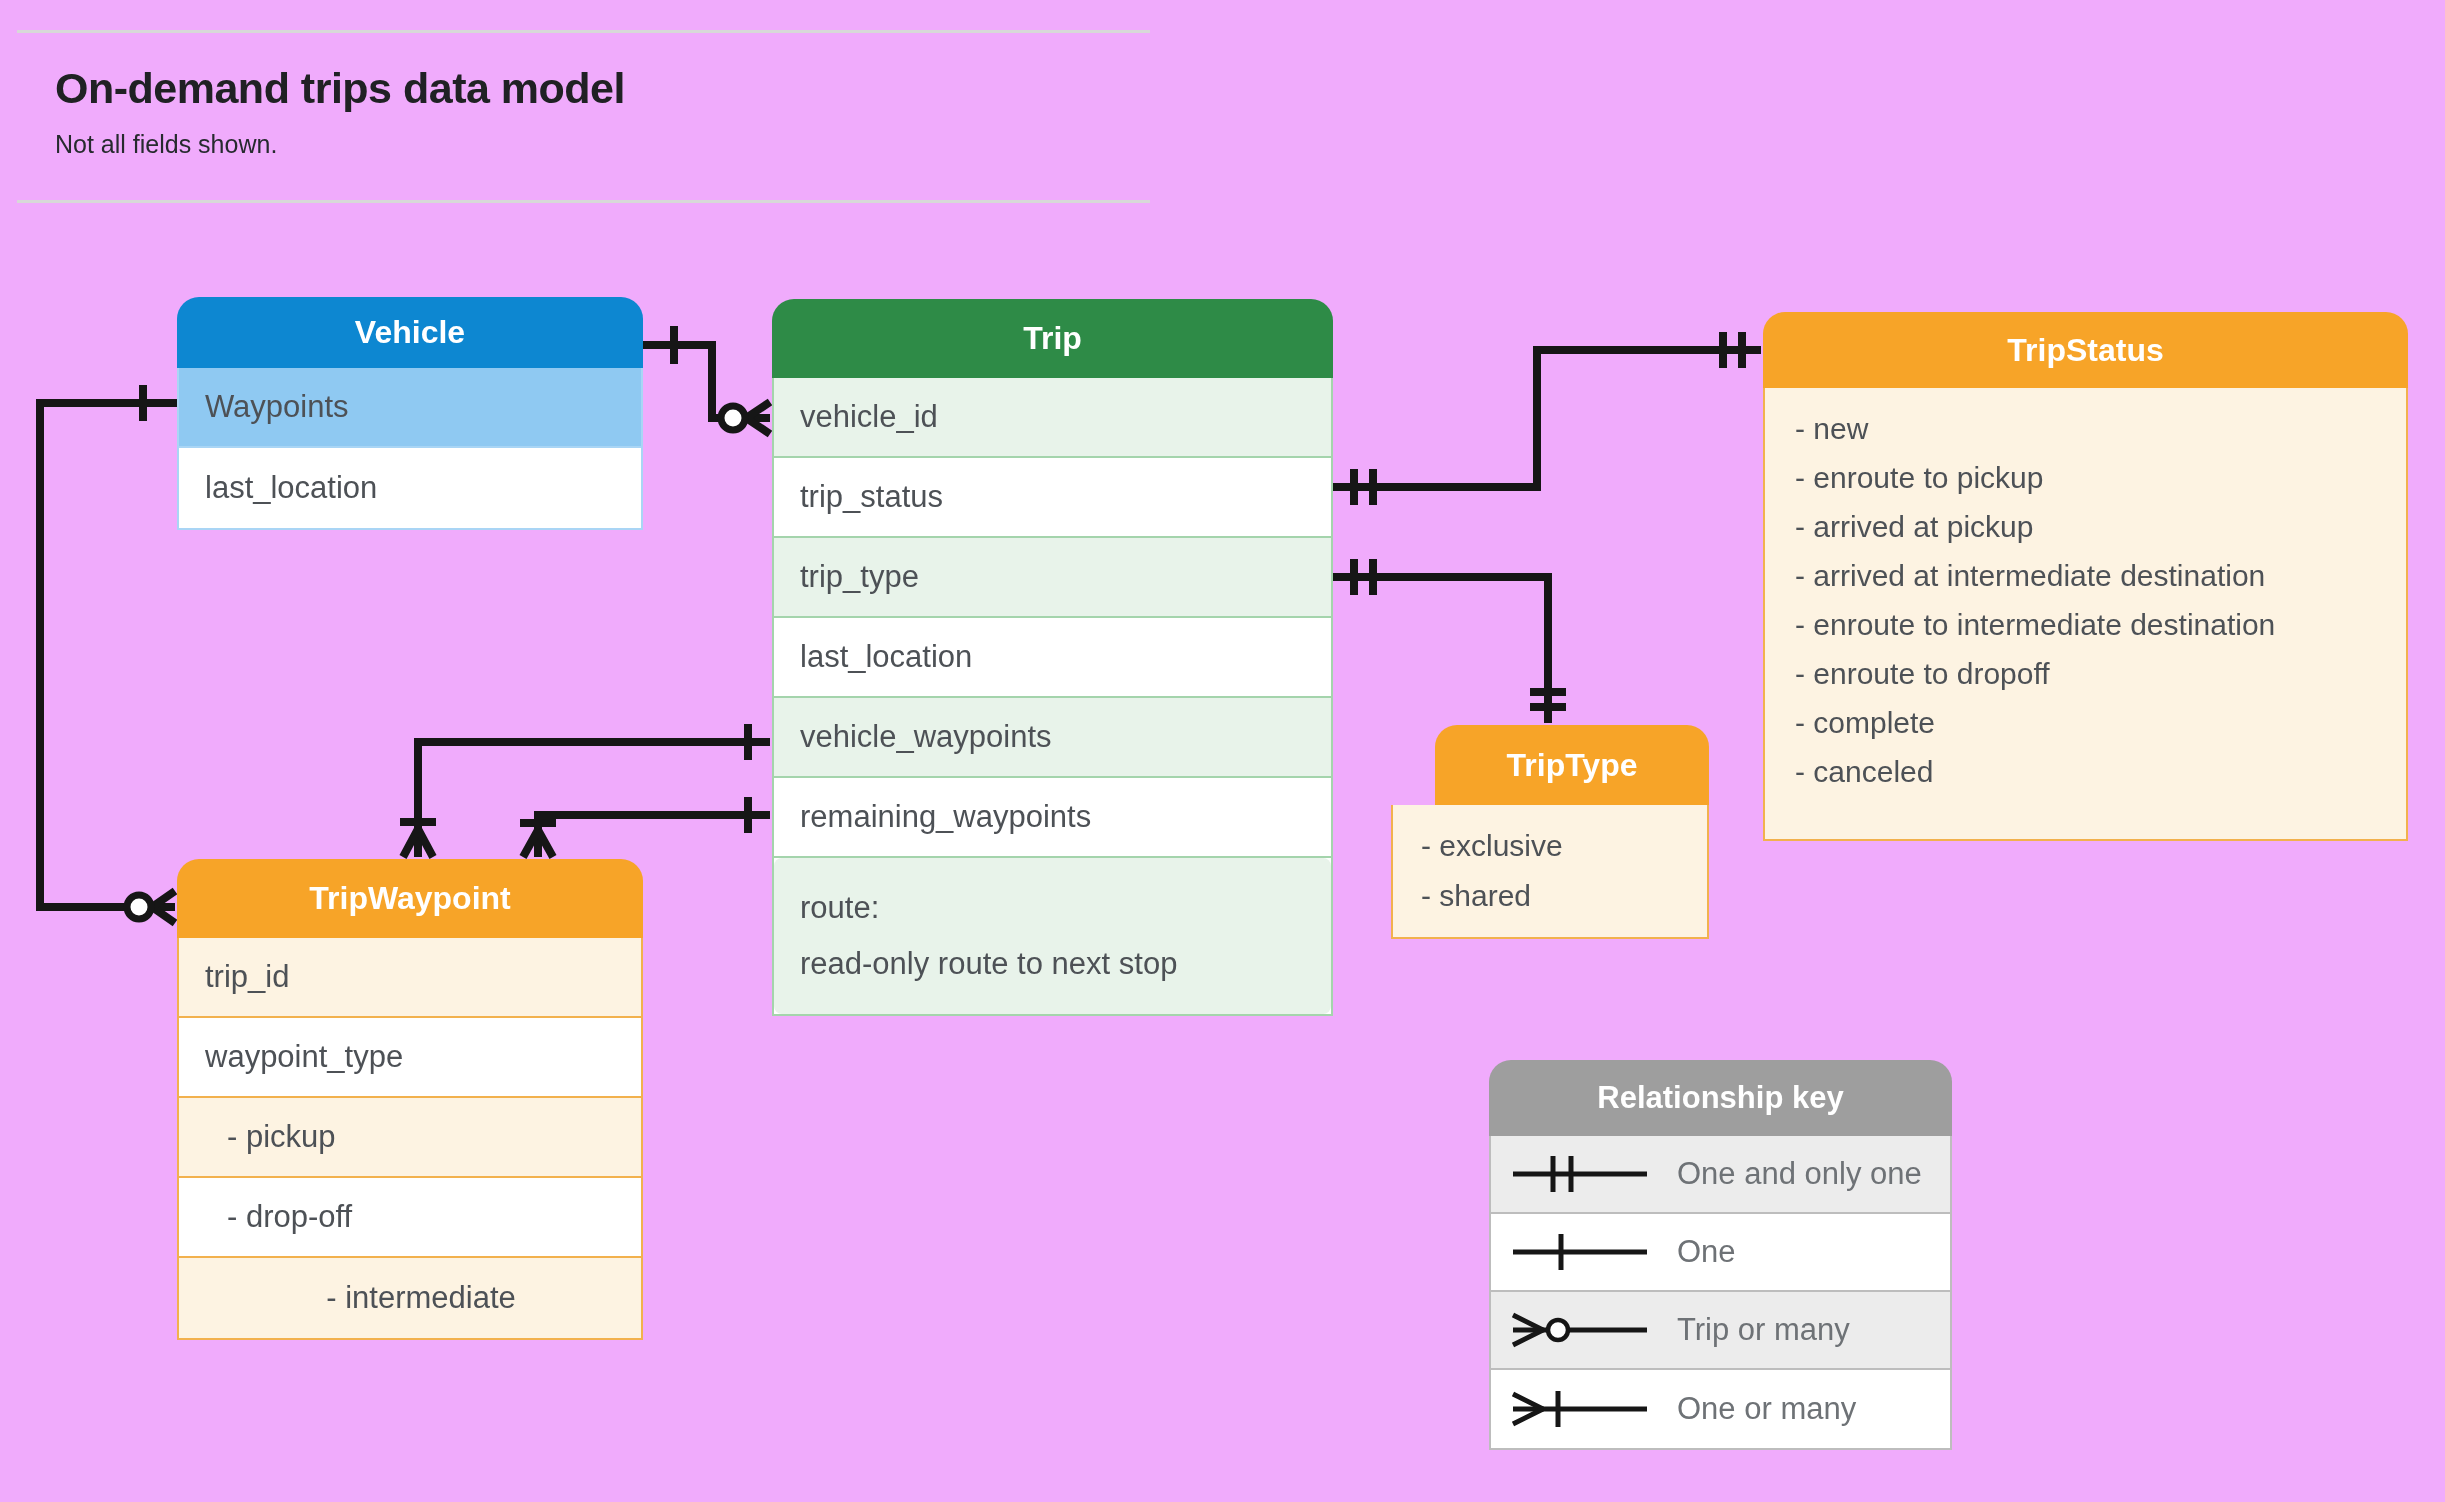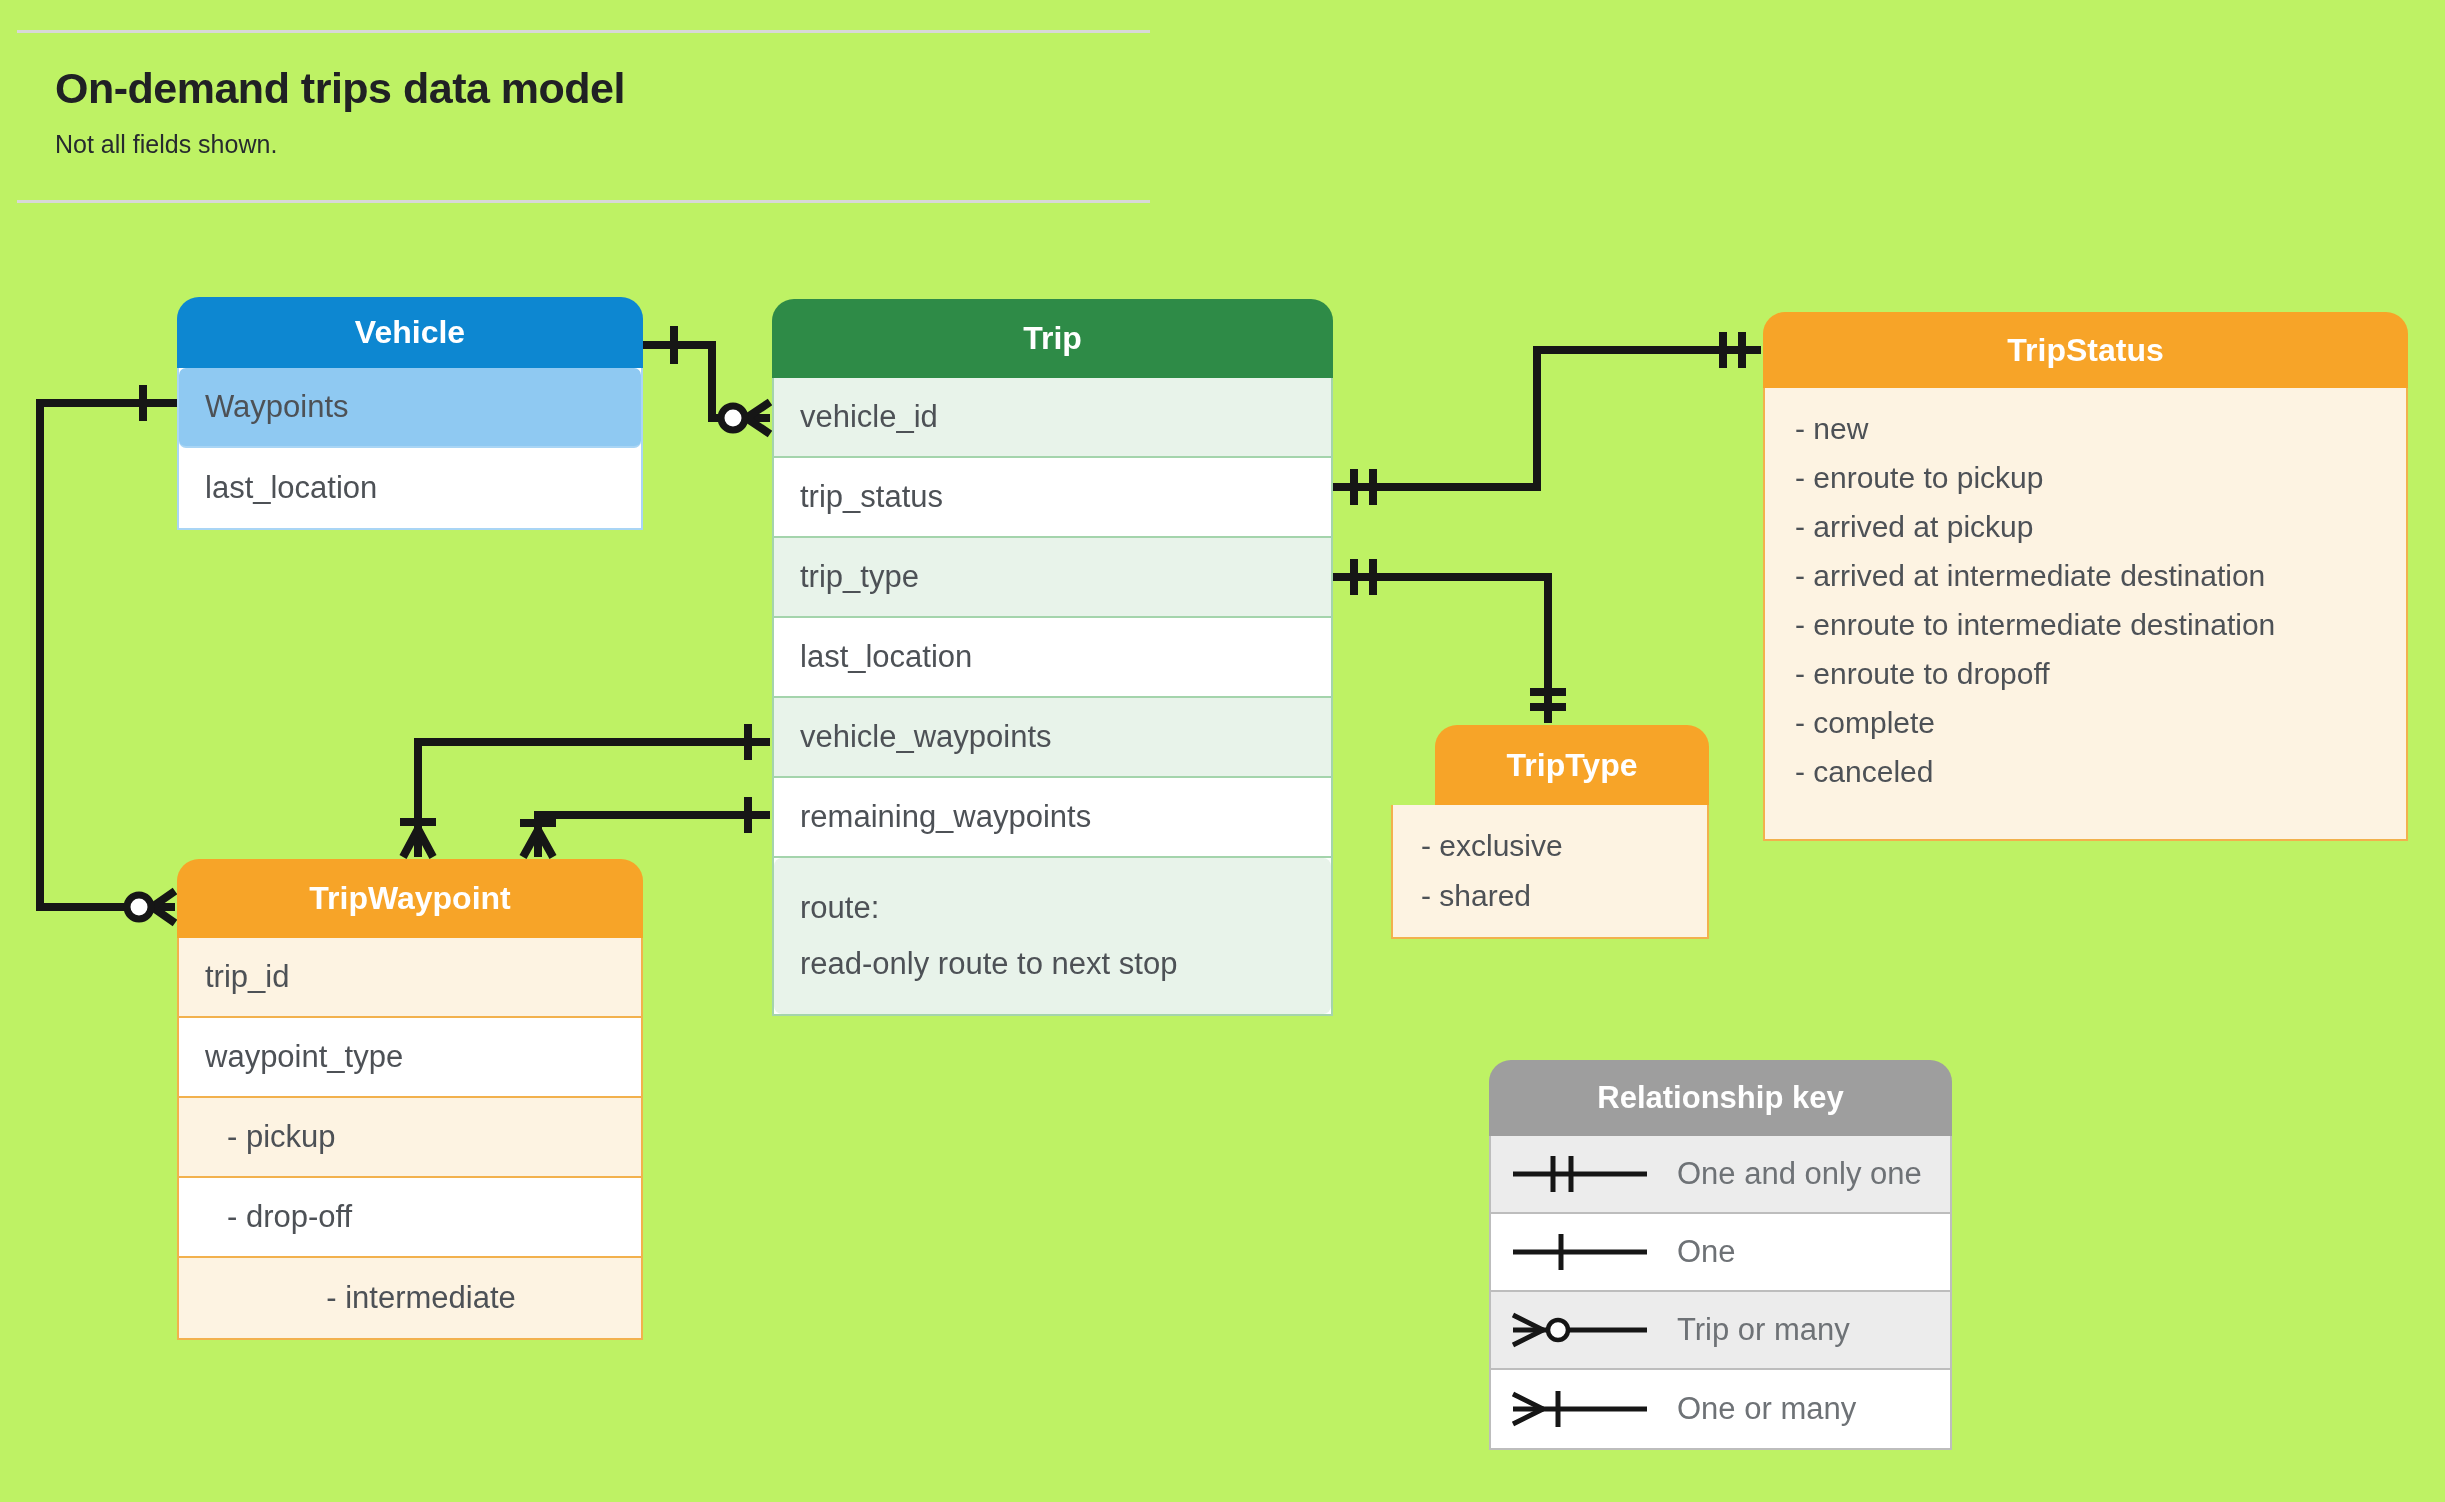--- a/index.html
+++ b/index.html
@@ -1,35 +1,35 @@
 <!DOCTYPE html>
 <html style="--vehicle-header: #0d87d1; --vehicle-row: #8fc9f2; --vehicle-border: #a9d5f5; --trip-header: #2e8b47; --trip-row: #e8f3ea; --trip-border: #a4d4ac; --orange-header: #f7a428; --orange-row: #fdf3e2; --orange-border: #f2b14d; --legend-header: #9e9e9e; --legend-row: #ececec; --legend-border: #bdbdbd; --legend-text: #6e7276; --line: #161616; --text: #4d5156; --title: #202124; --rule: #d8d8d8;"><head>
 <meta charset="utf-8">
 <style>
   html,body{margin:0;padding:0;background:#ffffff;}
   body{font-family:"Liberation Sans", sans-serif; -webkit-font-smoothing:antialiased;}
-  #canvas{position:relative;width:2445px;height:1502px;background:#bef264;overflow:hidden;}
+  #canvas{position:relative;width:2445px;height:1502px;background:#f0abfc;overflow:hidden;}
 
   .rule{position:absolute;left:17px;width:1133px;height:3px;background:var(--rule);}
   #page-title{position:absolute;left:55px;top:64px;margin:0;font-size:43px;font-weight:700;color:var(--title);letter-spacing:-0.5px;}
   #page-subtitle{position:absolute;left:55px;top:130px;margin:0;font-size:25px;color:#262a2e;}
 
   .connectors{position:absolute;left:0;top:0;z-index:1;}
   .connectors .ln{stroke:var(--line);stroke-width:8;fill:none;}
   .connectors .ring{fill:#fff;stroke:var(--line);stroke-width:7;}
 
   .entity{position:absolute;z-index:2;box-sizing:border-box;}
   .e-header{display:flex;align-items:center;justify-content:center;color:#fff;font-weight:700;font-size:32px;border-radius:22px 22px 0 0;}
   .e-body{box-sizing:border-box;background:#fff;border-style:solid;border-width:0 2px 2px 2px;}
   .row{box-sizing:border-box;display:flex;align-items:center;height:80px;padding:0 26px;font-size:31px;color:var(--text);}
 
   
   .vehicle .e-header{height:71px;background:var(--vehicle-header);}
   .vehicle .e-body{border-color:var(--vehicle-border);}
-  .vehicle .row{border-bottom:2px solid var(--vehicle-border);border-radius:7px;}
+  .vehicle .row{border-bottom:2px solid var(--vehicle-border);}
   .vehicle .row:last-child{border-bottom:none;}
   .vehicle .row.hl{background:var(--vehicle-row);}
 
   
   .trip .e-header{height:79px;background:var(--trip-header);}
   .trip .e-body{border-color:var(--trip-border);}
   .trip .row{border-bottom:2px solid var(--trip-border);}
   .trip .row:nth-child(odd){background:var(--trip-row);}
   .trip .route{height:156px;padding:22px 26px 0 26px;display:block;border-bottom:none;line-height:56px;border-radius:8px;}
   .trip .route div{white-space:nowrap;}

